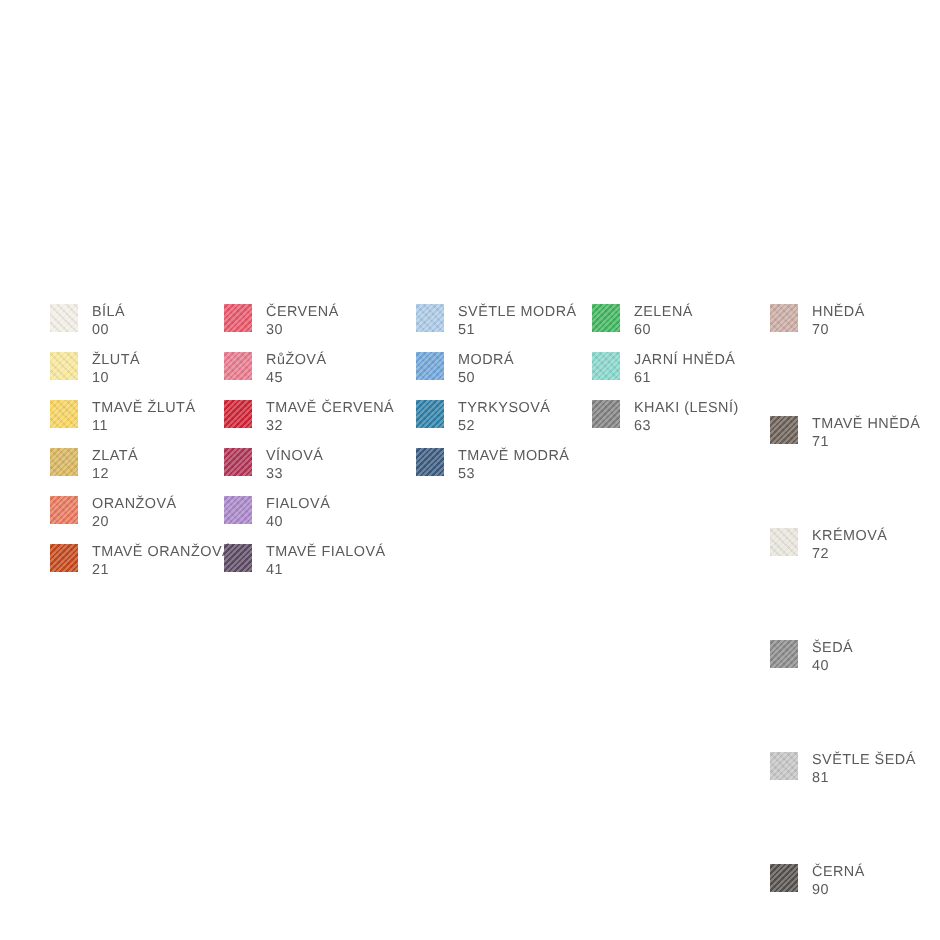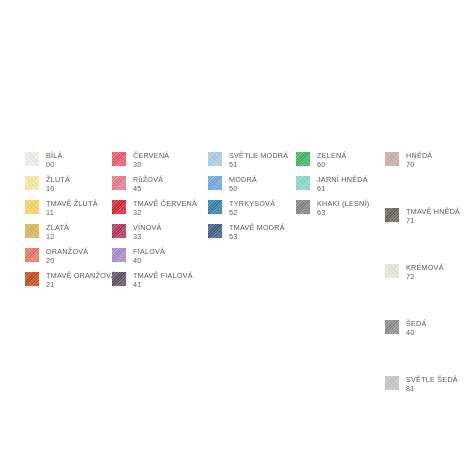--- a/index.html
+++ b/index.html
@@ -277,15 +277,22 @@
             <div class="swatch-code">40</div>
           </div>
         </div>
         <div class="swatch-row">
           <div class="swatch-chip" style="background-color: rgb(196, 196, 196);"></div>
           <div class="swatch-text">
             <div class="swatch-name">SVĚTLE ŠEDÁ</div>
             <div class="swatch-code">81</div>
           </div>
         </div>
+        <div class="swatch-row">
+          <div class="swatch-chip" style="background-color: rgb(85, 80, 76);"></div>
+          <div class="swatch-text">
+            <div class="swatch-name">ČERNÁ</div>
+            <div class="swatch-code">90</div>
+          </div>
+        </div>
       </div>
     </div>
 </div>
 
 </body></html>

